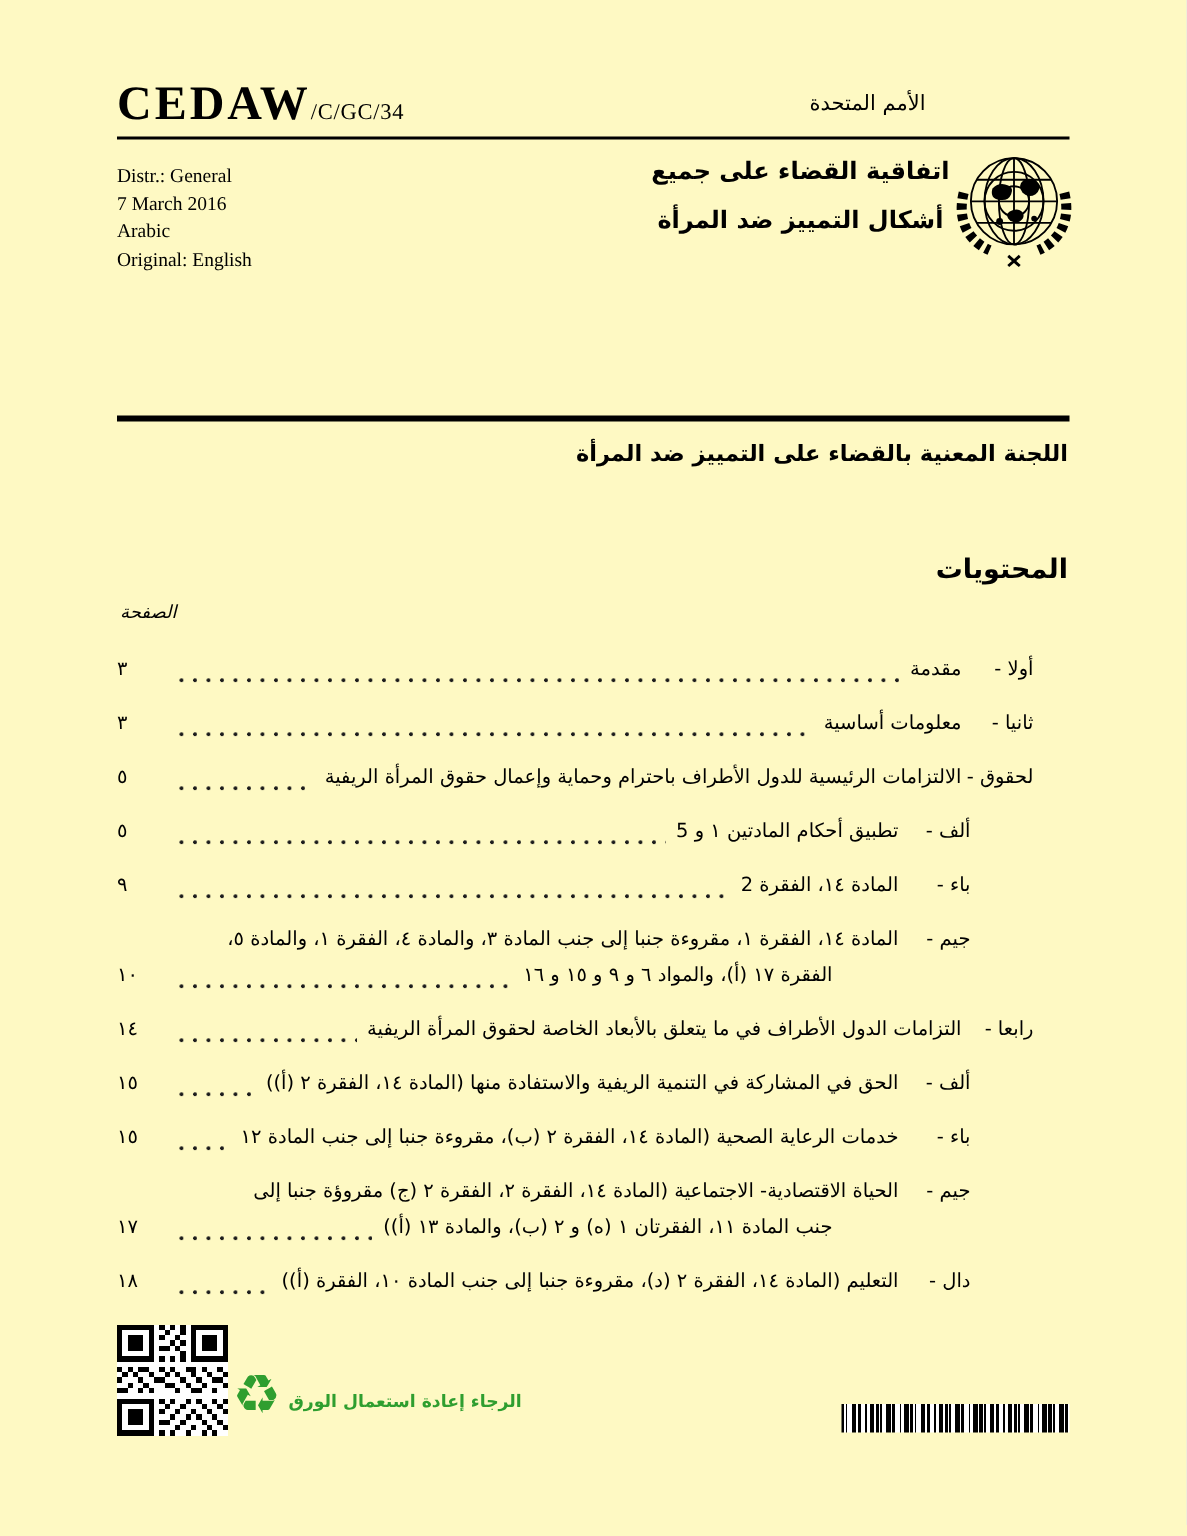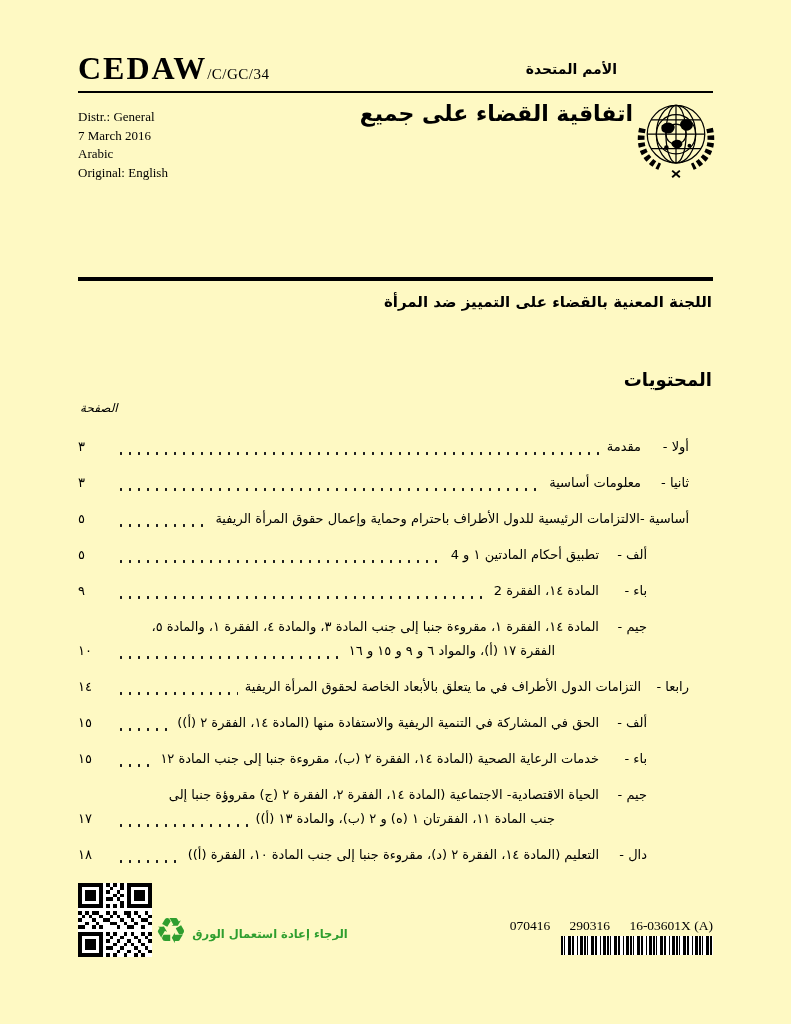--- a/index.html
+++ b/index.html
@@ -11,24 +11,24 @@
     overflow:hidden;
     color:#000;
   }
   .latin{font-family:"Liberation Serif", serif;}
   .ar{font-family:"DejaVu Sans", sans-serif; direction:rtl;}
 
   
   .doc-symbol{position:absolute;left:78px;top:50px;white-space:nowrap;}
   .doc-symbol .big{font-size:32px;font-weight:bold;letter-spacing:2px;}
   .doc-symbol .small{font-size:15px;letter-spacing:.5px;}
-  .un-name{position:absolute;right:174px;top:61px;font-size:14px;font-weight:bold;}
+  .un-name{position:absolute;right:174px;top:61px;font-size:14px;font-weight:normal;}
   .rule-thin{position:absolute;left:78px;right:78px;top:91px;height:2px;background:#000;}
   .distr{position:absolute;left:78px;top:108px;font-size:13px;line-height:18.5px;}
-  .conv-title{position:absolute;right:158px;top:97px;text-align:center;font-size:22px;font-weight:bold;line-height:33px;}
+  .conv-title{position:absolute;right:158px;top:97px;text-align:center;font-size:16px;font-weight:bold;line-height:33px;}
   .emblem{position:absolute;right:69px;top:94px;width:92px;height:90px;}
 
   
   .rule-thick{position:absolute;left:78px;right:78px;top:277px;height:4px;background:#000;}
   .committee{position:absolute;right:79px;top:293px;font-size:15px;font-weight:bold;}
   .doc-title{position:absolute;right:115px;top:325px;font-size:17px;font-weight:bold;}
   .contents-heading{position:absolute;right:79px;top:369px;font-size:18px;font-weight:bold;}
   .page-heading{position:absolute;left:80px;top:401px;font-size:12px;font-style:italic;}
 
   
@@ -75,20 +75,21 @@
 
   <div class="distr latin">
     <div>Distr.:  General</div>
     <div>7 March 2016</div>
     <div>Arabic</div>
     <div>Original: English</div>
   </div>
 
   <div class="conv-title ar">
     <div>اتفاقية القضاء على جميع</div>
+    <div>أشكال التمييز ضد المرأة</div>
   </div>
 
   <div class="emblem">
     <svg viewBox="0 0 96 90" width="92" height="90" aria-hidden="true">
       <g stroke="#000" fill="none" stroke-width="1.3">
         <circle cx="48" cy="40" r="30"></circle>
         <circle cx="48" cy="40" r="20.5"></circle>
         <circle cx="48" cy="40" r="10.5"></circle>
         <ellipse cx="48" cy="40" rx="10.5" ry="30"></ellipse>
         <ellipse cx="48" cy="40" rx="20.5" ry="30"></ellipse>
@@ -128,29 +129,29 @@
     </div>
 
     <div class="toc-row main">
       <span class="lbl">ثانيا -</span>
       <span class="txt">معلومات أساسية</span>
       <span class="dots"></span>
       <span class="pg">٣</span>
     </div>
 
     <div class="toc-row main">
-      <span class="lbl">أساسية -</span>
+      <span class="lbl">لحقوق -</span>
       <span class="txt">الالتزامات الرئيسية للدول الأطراف باحترام وحماية وإعمال حقوق المرأة الريفية</span>
       <span class="dots"></span>
       <span class="pg">٥</span>
     </div>
 
     <div class="toc-row sub">
       <span class="lbl">ألف -</span>
-      <span class="txt">تطبيق أحكام المادتين ١ و 4</span>
+      <span class="txt">تطبيق أحكام المادتين ١ و 5</span>
       <span class="dots"></span>
       <span class="pg">٥</span>
     </div>
 
     <div class="toc-row sub">
       <span class="lbl">باء -</span>
       <span class="txt">المادة ١٤، الفقرة 2</span>
       <span class="dots"></span>
       <span class="pg">٩</span>
     </div>
@@ -241,20 +242,15 @@
         M8 20h1v1H8zM10 20h1v1h-1zM13 20h1v1h-1zM16 20h1v1h-1zM18 20h1v1h-1z"></path>
       </g>
     </svg>
   </div>
 
   <div class="recycle" style="color:#2f9e2f;">
     <span class="glyph">♻</span>
     <span class="rtext ar">الرجاء إعادة استعمال الورق</span>
   </div>
 
-  <div class="codes latin">
-    <span>070416</span>
-    <span>290316</span>
-    <span>16-03601X (A)</span>
-  </div>
   <div class="barcode"></div>
 
 </div>
 
 </body></html>

